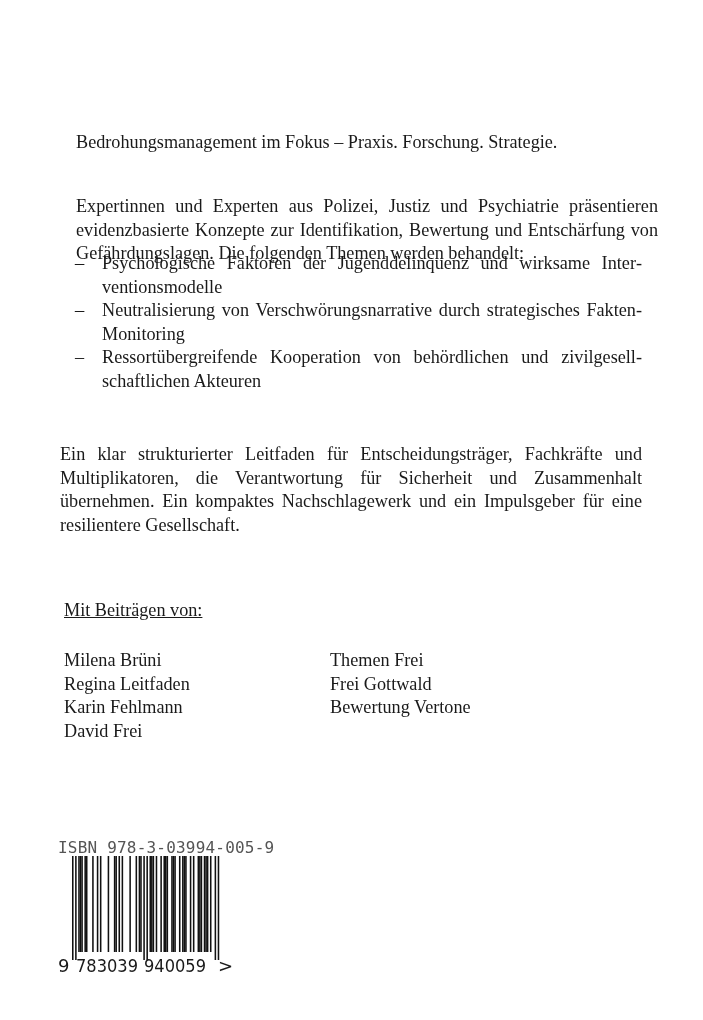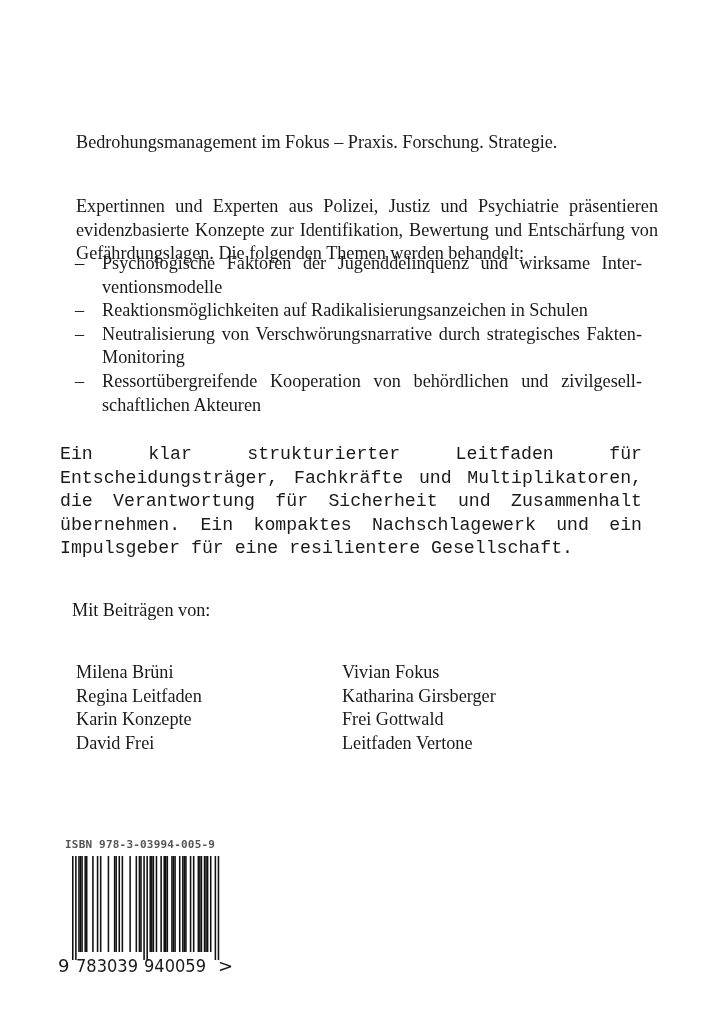--- a/index.html
+++ b/index.html
@@ -56,60 +56,59 @@
       left: 15px;
       top: 0;
     }
     .summary {
       position: absolute;
       top: 443px;
       left: 0;
       width: 582px;
       text-align: justify;
       margin: 0;
-      font-family: Liberation Mono, monospace;
     }
     .contrib-heading {
       position: absolute;
       top: 599px;
-      left: 12px;
-      white-space: nowrap;
+      left: 4px;
+      white-space: nowrap;
+      text-decoration: underline;
     }
     .contrib-col {
       position: absolute;
       top: 645px;
-      margin: 16px;
+      margin: 4px;
       padding: 0;
       list-style: none;
     }
     .contrib-col.left { left: 0; }
     .contrib-col.right { left: 266px; }
     .contrib-col li {
       height: 23.6px;
       white-space: nowrap;
     }
 
     
     .barcode-block {
       position: absolute;
       left: 58px;
       top: 838px;
       width: 180px;
       height: 140px;
     }
     .isbn-label {
       position: absolute;
-      left: 7px;
+      left: 0;
       top: 0;
       font-family: "DejaVu Sans Mono", "Liberation Mono", monospace;
-      font-size: 11px;
+      font-size: 16px;
       letter-spacing: 0.2px;
       color: #555555;
       white-space: nowrap;
-      font-weight: bold;
     }
     .barcode-svg {
       position: absolute;
       left: 0;
       top: 18px;
     }
     .ean-digits {
       font-family: "DejaVu Sans", "Liberation Sans", sans-serif;
       font-size: 18px;
       fill: #1a1a1a;
@@ -127,48 +126,46 @@
   <ul class="topics">
     <li class="topic">
       <span class="topic-dash">–</span>
     </li>
     <li class="topic">
       <span class="topic-dash">–</span>
       <span>Psychologische Faktoren der Jugenddelinquenz und wirksame Inter­ventionsmodelle</span>
     </li>
     <li class="topic">
       <span class="topic-dash">–</span>
-      <span>Reaktionsmöglichkeiten auf Radikalisierungsanzeichen in Schulen</span>
     </li>
     <li class="topic">
       <span class="topic-dash">–</span>
       <span>Neutralisierung von Verschwörungsnarrative durch strategisches Fakten-Monitoring</span>
     </li>
     <li class="topic">
       <span class="topic-dash">–</span>
       <span>Ressortübergreifende Kooperation von behördlichen und zivilgesell­schaftlichen Akteuren</span>
     </li>
   </ul>
 
   <p class="summary">Ein klar strukturierter Leitfaden für Entscheidungsträger, Fachkräfte und Multiplikatoren, die Verantwortung für Sicherheit und Zusammenhalt übernehmen. Ein kompaktes Nachschlagewerk und ein Impulsgeber für eine resilientere Gesellschaft.</p>
 
   <div class="contrib-heading">Mit Beiträgen von:</div>
 
   <ul class="contrib-col left">
     <li>Milena Brüni</li>
     <li>Regina Leitfaden</li>
-    <li>Karin Konzepte</li>
+    <li>Karin Fehlmann</li>
     <li>David Frei</li>
   </ul>
 
   <ul class="contrib-col right">
-    <li>Vivian Fokus</li>
-    <li>Katharina Girsberger</li>
+    <li>Themen Frei</li>
     <li>Frei Gottwald</li>
-    <li>Leitfaden Vertone</li>
+    <li>Bewertung Vertone</li>
   </ul>
 </div>
 
 <div class="barcode-block">
   <div class="isbn-label">ISBN 978-3-03994-005-9</div>
   <svg class="barcode-svg" width="180" height="120" viewBox="0 0 180 120" xmlns="http://www.w3.org/2000/svg">
     <g id="bars" fill="#111111">
         <rect x="14.00" y="0" width="1.55" height="104" fill="#111111"></rect>
         <rect x="17.10" y="0" width="1.55" height="104" fill="#111111"></rect>
         <rect x="20.20" y="0" width="1.55" height="96" fill="#111111"></rect>

